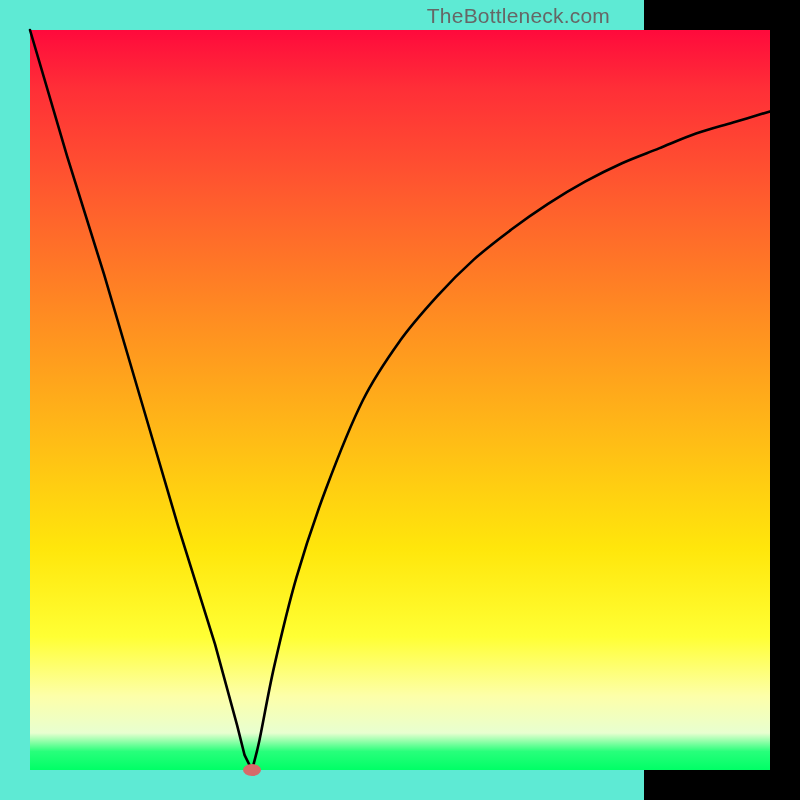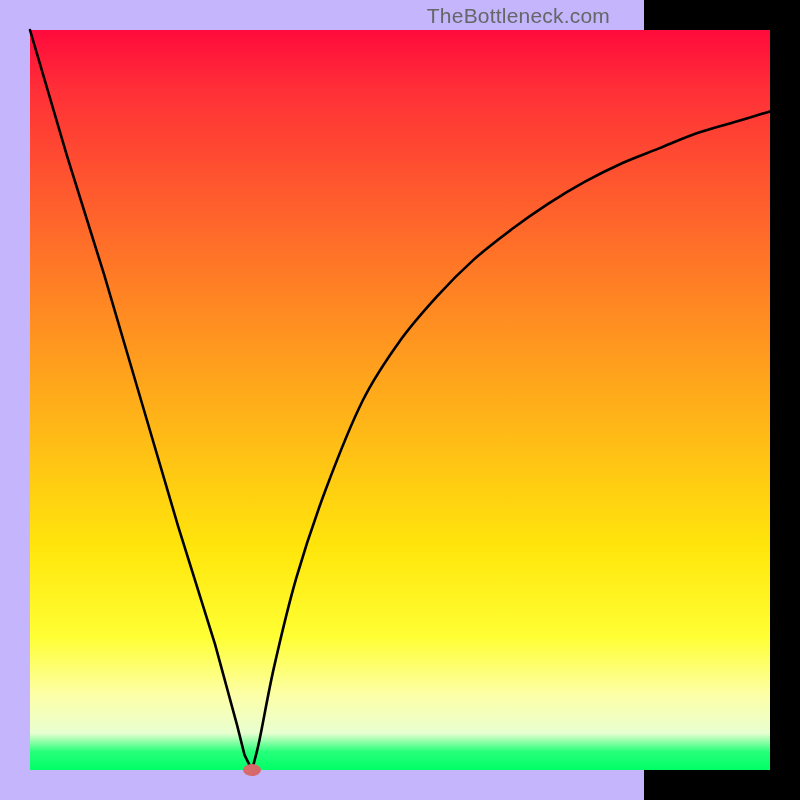--- a/index.html
+++ b/index.html
@@ -8,21 +8,21 @@
     width: 800px;
     height: 800px;
     overflow: hidden;
     background: #000;
     font-family: Arial, Helvetica, sans-serif;
   }
   .frame {
     position: relative;
     width: 644px;
     height: 800px;
-    background: #c4b5fd;
+    background: #5eead4;
     text-align: right;
   }
   .plot-area {
     position: absolute;
     left: 30px;
     top: 30px;
     width: 740px;
     height: 740px;
     
     background: linear-gradient(

